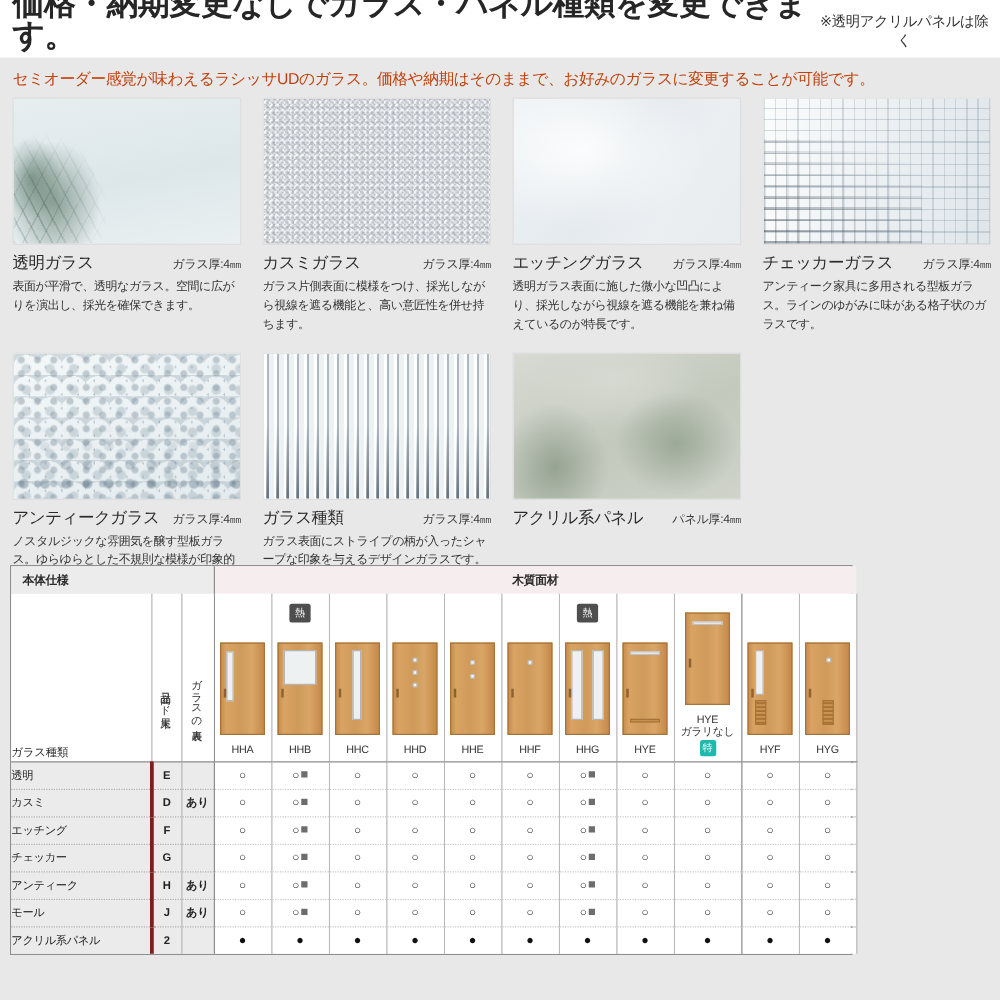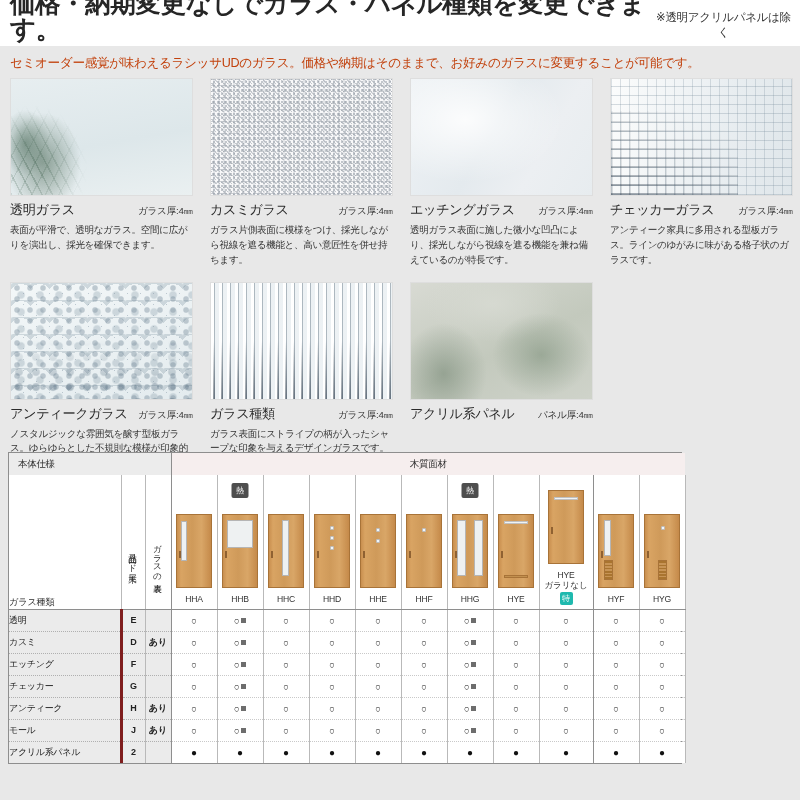--- a/index.html
+++ b/index.html
@@ -138,21 +138,21 @@
   
   .table-wrap {
     position: absolute; left: 8px; top: 452px;
     width: 674px; background: #fff;
     border: 1px solid #8e8e8e;
   }
   table.spec { border-collapse: collapse; width: 672px; table-layout: fixed; }
   table.spec td, table.spec th { padding: 0; }
 
   .h-group {
-    height: 22px; font-size: 9.5px; font-weight: normal; color: #2b2b2b;
+    height: 22px; font-size: 9.5px; font-weight: bold; color: #2b2b2b;
     text-align: left; letter-spacing: -0.3px;
   }
   .h-group.left { background: #ececec; padding-left: 9px; border-right: 1px solid #8e8e8e; }
   .h-group.right { background: #f6eeee; text-align: center; }
 
   .col-head {
     height: 134px; vertical-align: bottom; text-align: center;
     border-right: 1px solid #b9b9b9; border-bottom: 1px solid #8e8e8e;
     background: #fff; position: relative;
   }

